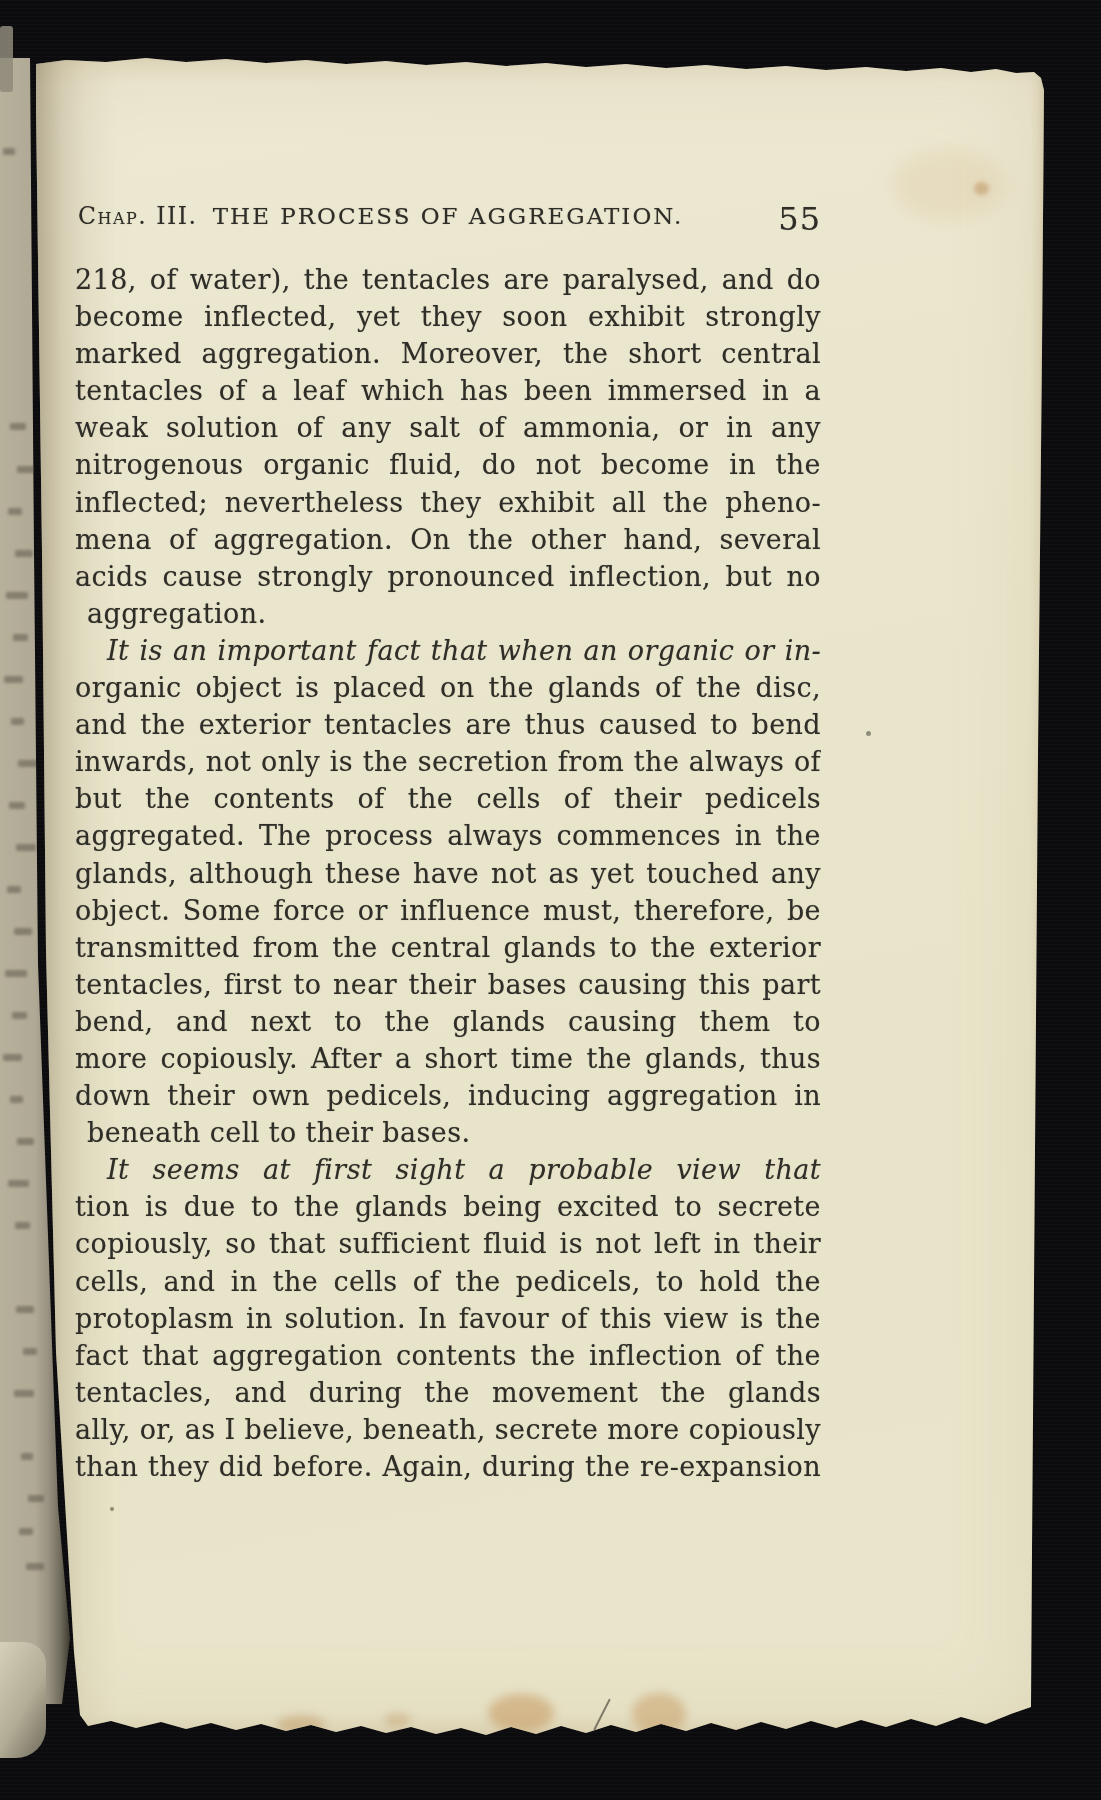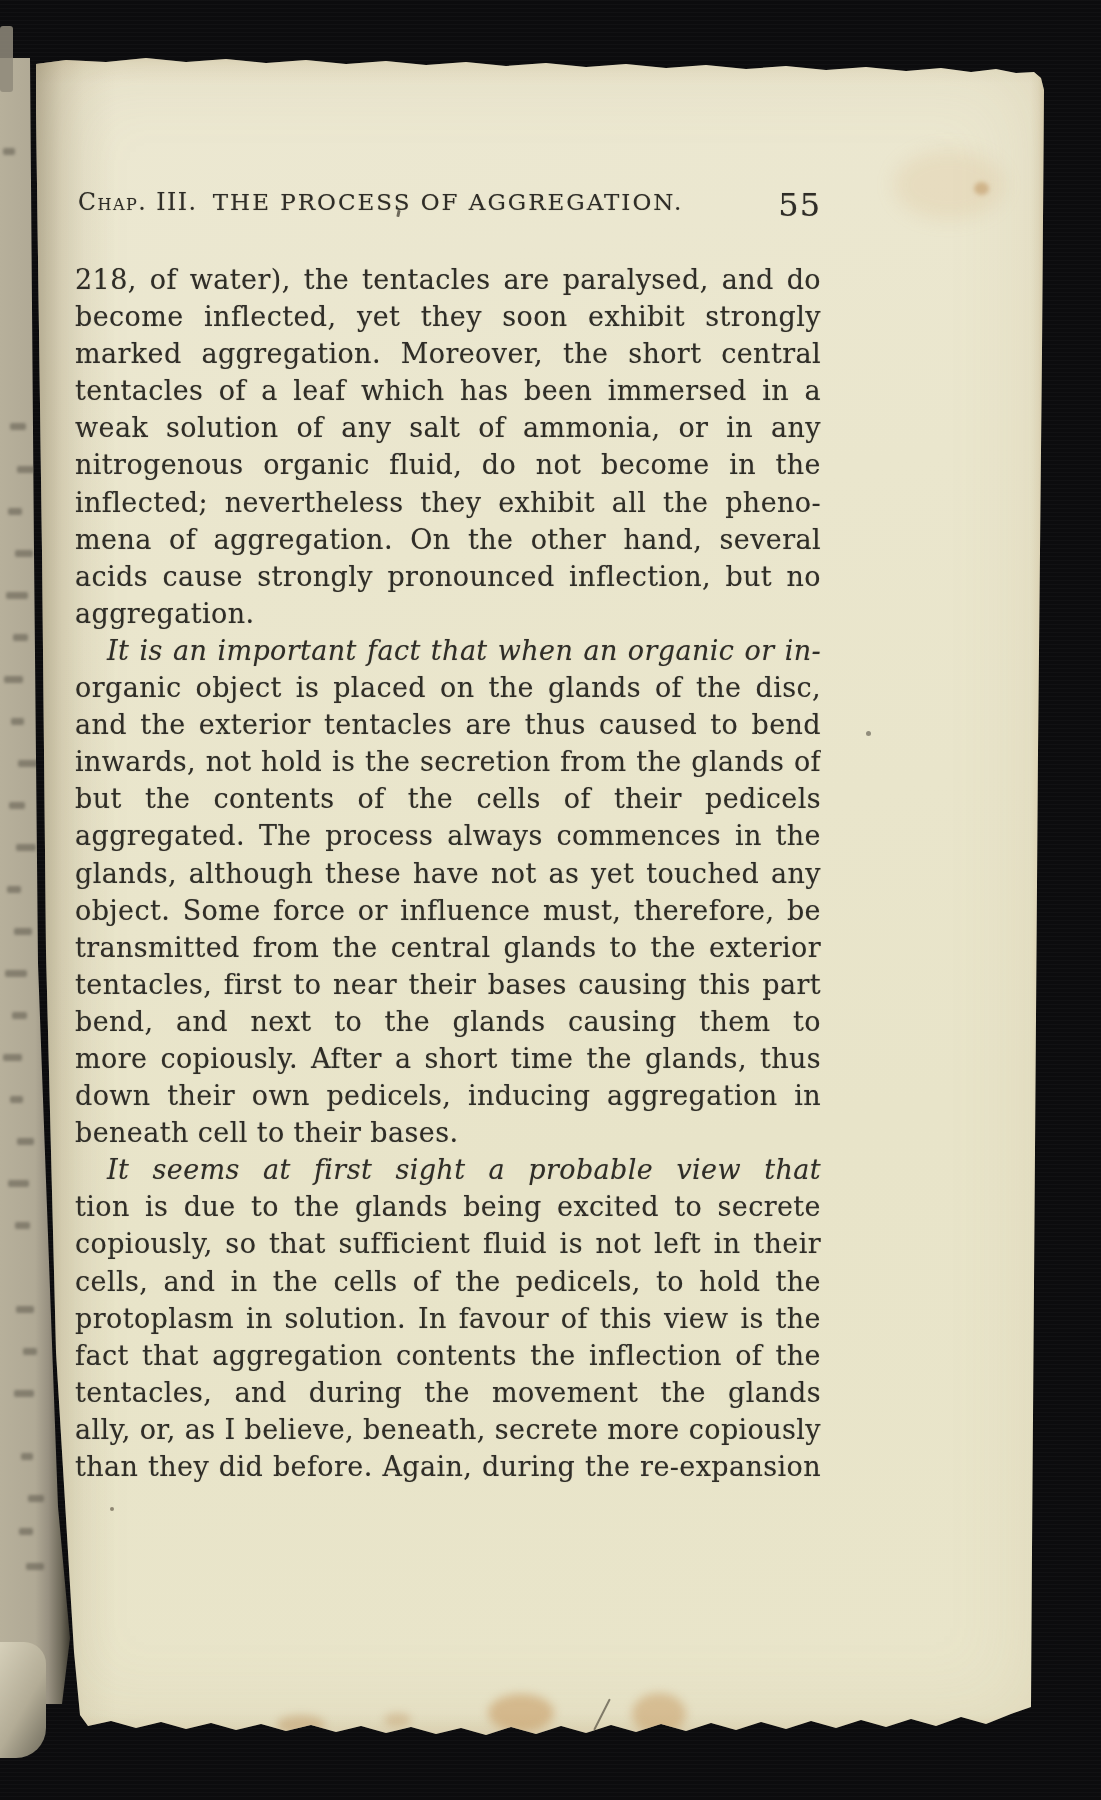--- a/index.html
+++ b/index.html
@@ -63,29 +63,29 @@
   .stain-b4{left:348px;top:1661px;width:27px;height:14px;background:rgba(186,140,85,.35);filter:blur(4px);}
   .scratch{
     position:absolute;left:565px;top:1645px;width:2px;height:35px;
     background:rgba(68,62,50,.62);transform:rotate(27deg);border-radius:1px;
   }
   .speck-header{position:absolute;left:361px;top:158px;width:3px;height:7px;background:#504b40;transform:rotate(12deg);opacity:.8;border-radius:1px;}
   .speck-margin{position:absolute;left:830px;top:679px;width:5px;height:5px;background:#4a463c;border-radius:50%;opacity:.55;filter:blur(.5px);}
   .speck-low{position:absolute;left:74px;top:1455px;width:4px;height:4px;background:#53493b;border-radius:50%;opacity:.6;}
   
   .ink{color:#2f2d27;text-shadow:0 0 1px rgba(47,45,39,.35);}
-  .page-header{position:absolute;left:39px;top:136px;width:746px;height:34px;text-align:center;}
+  .page-header{position:absolute;left:39px;top:150px;width:746px;height:34px;text-align:center;}
   .chapter{position:absolute;left:3px;top:0;font-variant:small-caps;font-size:23.5px;letter-spacing:1.5px;}
   .running-title{position:absolute;left:50%;transform:translateX(-50%);top:1px;font-size:23px;letter-spacing:2px;white-space:nowrap;}
   .pagenum{position:absolute;right:0;top:-2px;font-size:32px;letter-spacing:1px;}
   .page-body{position:absolute;left:39px;top:209px;width:746px;font-size:27px;letter-spacing:.4px;}
   .line{height:37.1px;line-height:37.1px;text-align:justify;overflow:hidden;white-space:normal;}
   .line::after{content:"";display:inline-block;width:100%;height:0;}
   .line.indent{text-indent:32px;font-style:italic;}
-  .line.endline{text-align:left;}
+  .line.endline{text-align:left;margin-left:12px;}
 </style>
 </head>
 <body>
 
 <div class="facing-strip" id="facing-strip">
     <div class="blurmark" style="left: 3px; top: 90px; width: 12px; height: 7px;"></div>
     <div class="blurmark" style="left: 10px; top: 365px; width: 16px; height: 7px;"></div>
     <div class="blurmark" style="left: 17px; top: 408px; width: 20px; height: 7px;"></div>
     <div class="blurmark" style="left: 8px; top: 450px; width: 14px; height: 7px;"></div>
     <div class="blurmark" style="left: 15px; top: 492px; width: 18px; height: 7px;"></div>
@@ -143,21 +143,21 @@
       <div class="line">tentacles of a leaf which has been immersed in a</div>
       <div class="line">weak solution of any salt of ammonia, or in any</div>
       <div class="line">nitrogenous organic fluid, do not become in the least</div>
       <div class="line">inflected; nevertheless they exhibit all the pheno-</div>
       <div class="line">mena of aggregation. On the other hand, several</div>
       <div class="line">acids cause strongly pronounced inflection, but no</div>
       <div class="line endline">aggregation.</div>
       <div class="line indent">It is an important fact that when an organic or in-</div>
       <div class="line">organic object is placed on the glands of the disc,</div>
       <div class="line">and the exterior tentacles are thus caused to bend</div>
-      <div class="line">inwards, not hold is the secretion from the glands of</div>
+      <div class="line">inwards, not only is the secretion from the always of</div>
       <div class="line">but the contents of the cells of their pedicels become</div>
       <div class="line">aggregated. The process always commences in the</div>
       <div class="line">glands, although these have not as yet touched any</div>
       <div class="line">object. Some force or influence must, therefore, be</div>
       <div class="line">transmitted from the central glands to the exterior</div>
       <div class="line">tentacles, first to near their bases causing this part to</div>
       <div class="line">bend, and next to the glands causing them to secrete</div>
       <div class="line">more copiously. After a short time the glands, thus</div>
       <div class="line">down their own pedicels, inducing aggregation in cell</div>
       <div class="line endline">beneath cell to their bases.</div>

